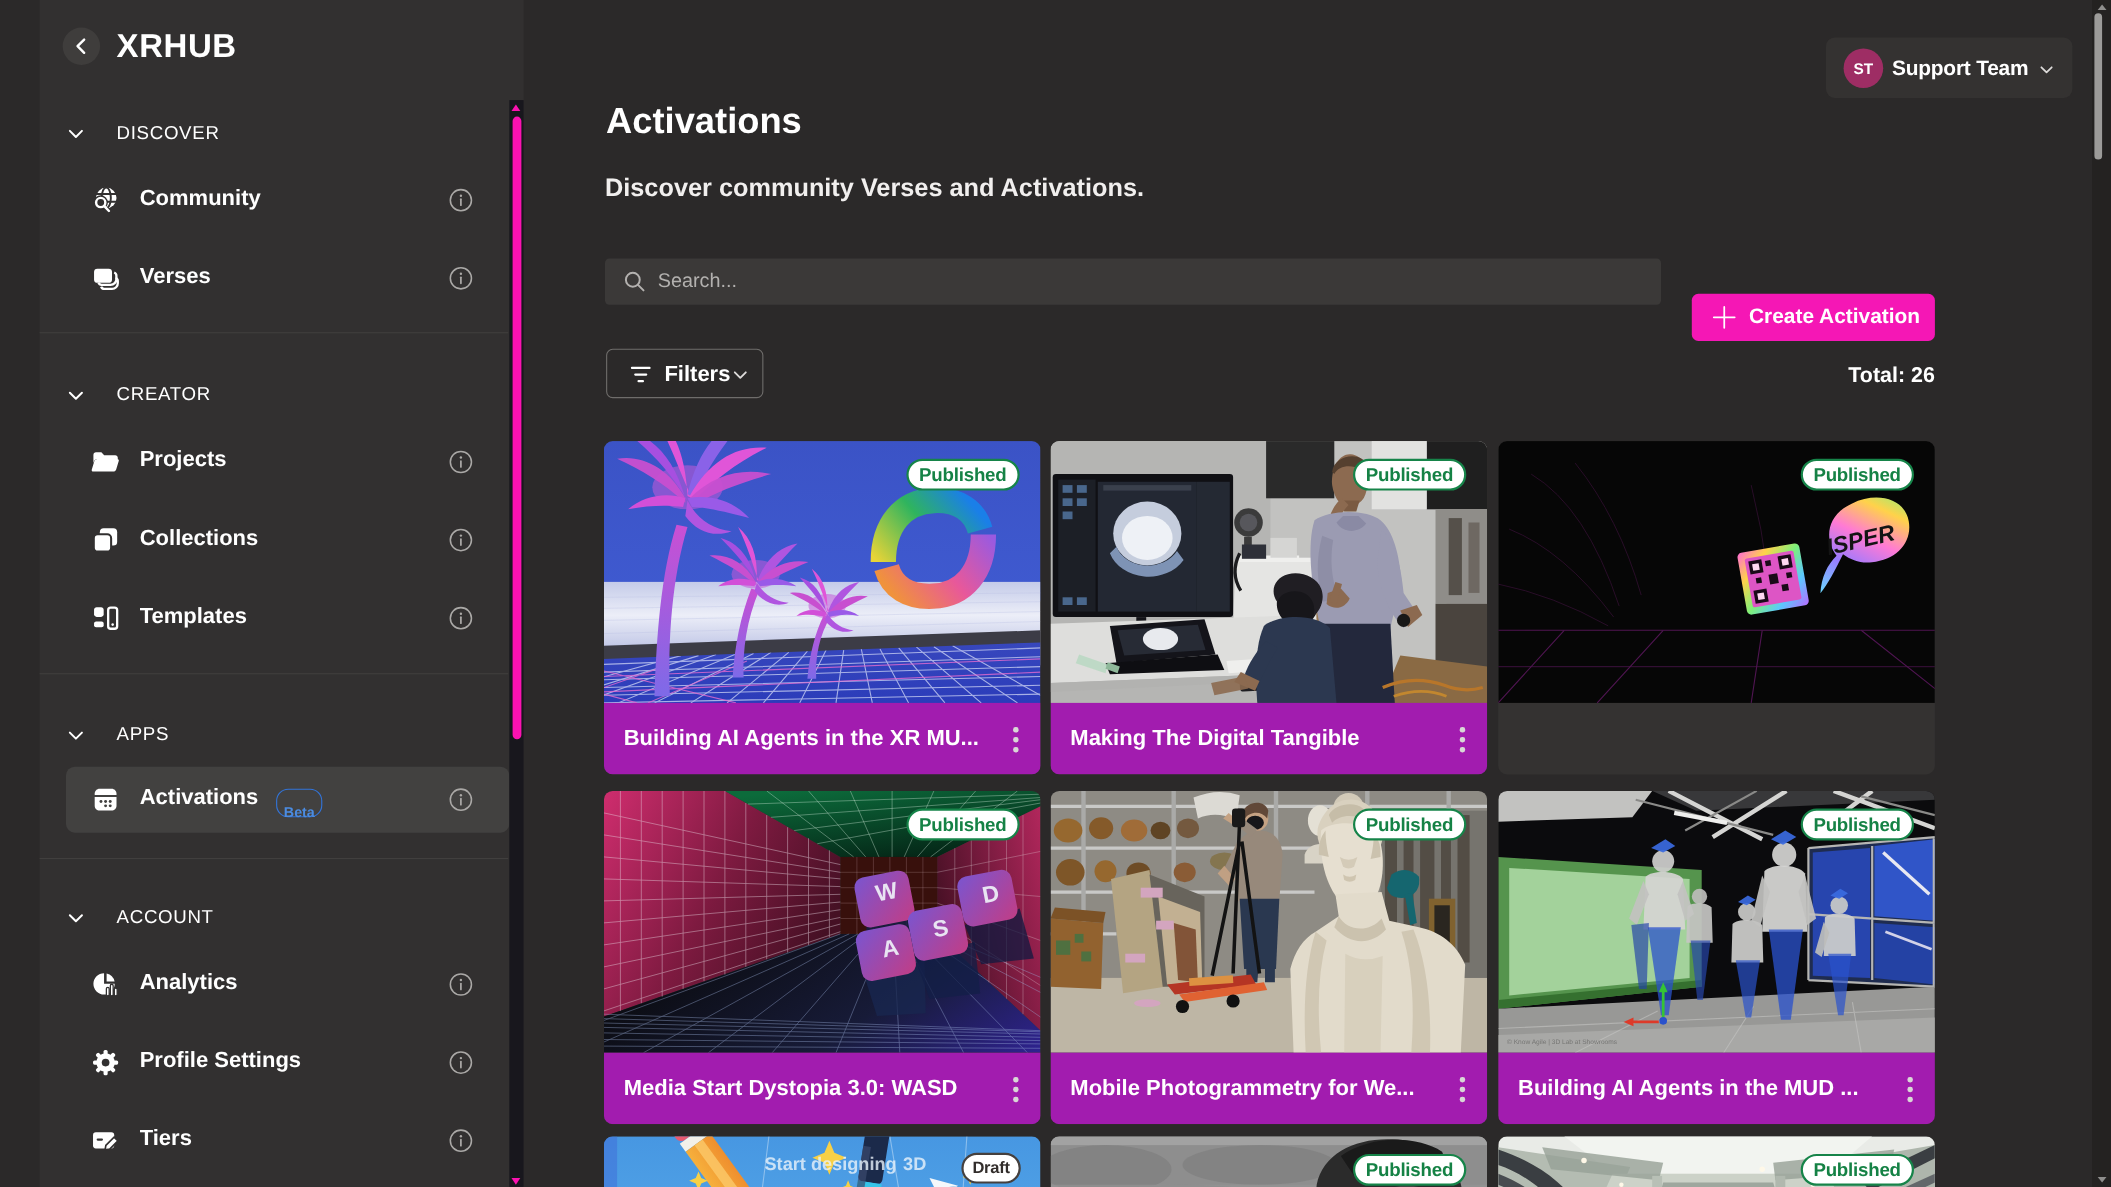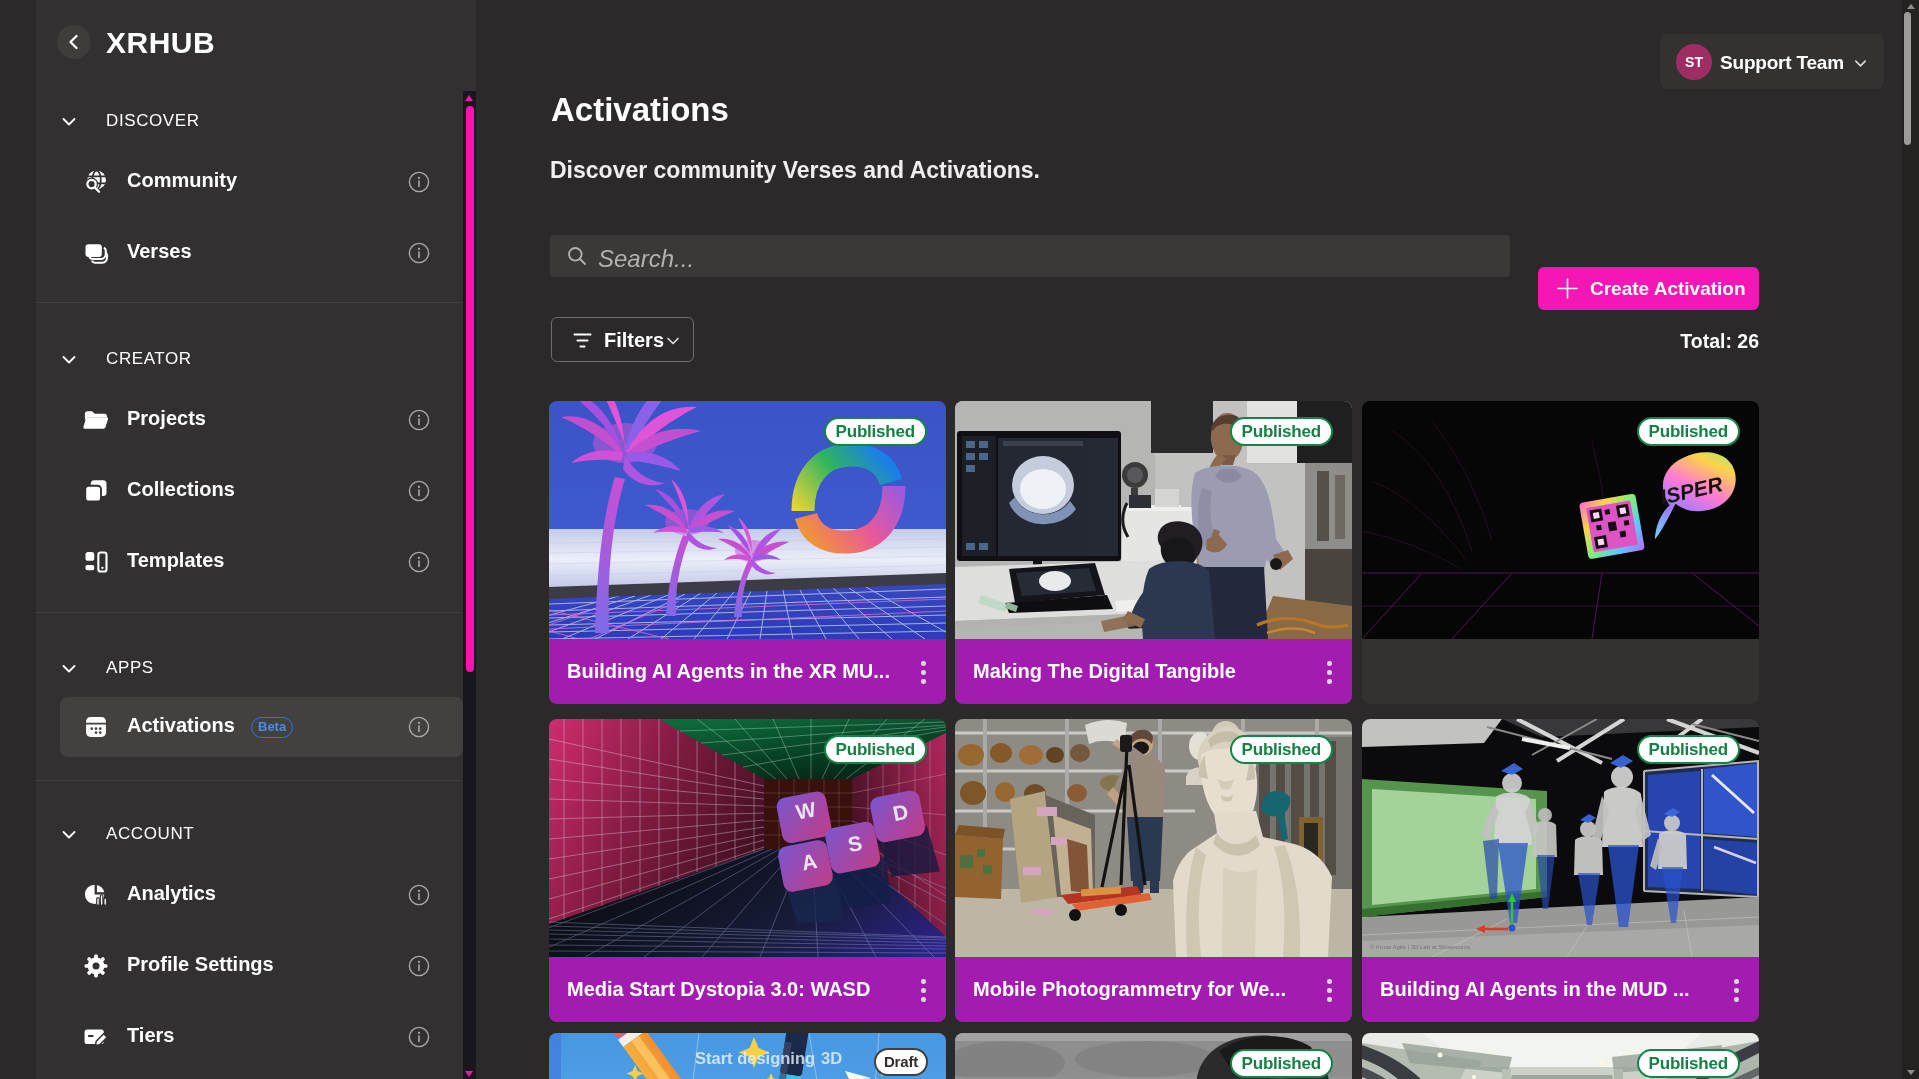--- a/index.html
+++ b/index.html
@@ -11,32 +11,32 @@
 .backbtn { position:absolute; left:21px; top:25px; width:34px; height:34px; border-radius:50%; background:#3f3d3c; }
 .logo { position:absolute; left:70px; top:26px; font-size:30px; font-weight:700; color:#fff; letter-spacing:0.5px; }
 .sec { position:absolute; left:0; width:508px; height:24px; color:#fff; }
 .sec .chev { position:absolute; left:24px; top:3px; }
 .sec .slabel { position:absolute; left:70px; top:1px; font-size:17px; letter-spacing:0.6px; }
 .item { position:absolute; left:24px; width:403px; height:60px; }
 .item.sel { background:#424140; border-radius:8px; }
 .item .icon { position:absolute; left:22px; top:16px; width:28px; height:28px; }
 .item .ilabel { position:absolute; left:67px; top:17px; font-size:20px; font-weight:700; color:#fff; }
 .item .info { position:absolute; left:348px; top:19px; width:22px; height:22px; }
-.beta { position:absolute; left:191px; top:20px; height:21px; padding:0 6px; border:1.5px solid #3274d9; border-radius:11px; color:#4b8ce2; font-size:13px; font-weight:700; line-height:18px; }
+.beta { position:absolute; left:191px; top:20px; height:21px; padding:12px 6px; border:1.5px solid #3274d9; border-radius:11px; color:#4b8ce2; font-size:13px; font-weight:700; line-height:18px; }
 #sbtrack { position:absolute; left:427px; top:91px; width:13px; height:988px; background:#18171d; }
 #sbthumb { position:absolute; left:2.5px; top:15px; width:8px; height:566px; border-radius:4px; background:#fb12b1; }
 .tri-up { position:absolute; left:2px; top:4px; width:0; height:0; border-left:4.5px solid transparent; border-right:4.5px solid transparent; border-bottom:6px solid #fb12b1; }
 .tri-dn { position:absolute; left:2px; bottom:2px; width:0; height:0; border-left:4.5px solid transparent; border-right:4.5px solid transparent; border-top:6px solid #fb12b1; }
 #chip { position:absolute; left:1660px; top:34px; width:224px; height:55px; border-radius:8px; background:#343231; }
 #avatar { position:absolute; left:16px; top:9.5px; width:36px; height:36px; border-radius:50%; background:#9e2d64; color:#fff; font-size:14px; font-weight:700; text-align:center; line-height:36px; }
 #chipname { position:absolute; left:60px; top:18px; font-size:19px; font-weight:700; color:#fff; letter-spacing:-0.2px; }
 .h1 { position:absolute; left:551px; top:91px; font-size:33px; font-weight:700; color:#fff; }
 .sub { position:absolute; left:550px; top:157px; font-size:23px; color:#f1efee;font-weight:bold; }
 #search { position:absolute; left:550px; top:235px; width:960px; height:42px; border-radius:4px; background:#3b3938; }
-#search .ph { position:absolute; left:48px; top:10px; font-size:24px; color:#b3b1af;font-style:italic; }
+#search .ph { position:absolute; left:48px; top:10px; font-size:18px; color:#b3b1af; }
 #create { position:absolute; left:1538px; top:235px; width:221px; height:43px; border-radius:6px; background:#f517b5; color:#fff;margin-top:32px; }
 #create .t { position:absolute; left:52px; top:11px; font-size:19px; font-weight:700; }
 #filters { position:absolute; left:551px; top:317px; width:143px; height:45px; border:1px solid #6f6d6b; border-radius:6px; }
 #filters .t { position:absolute; left:52px; top:11px; font-size:20px; font-weight:700; color:#fff; }
 #total { position:absolute; left:1600px; top:330px; width:159px; text-align:right; font-size:19.5px; font-weight:700; color:#fff; }
 .card { position:absolute; width:397px; height:303px; border-radius:8px; overflow:hidden; background:#343231; }
 .card .img { position:absolute; left:0; top:0; width:397px; height:238px; }
 .card .ft { position:absolute; left:0; top:238px; width:397px; height:65px; background:#a21caf; }
 .card .title { position:absolute; left:18px; top:21px; font-size:20px; font-weight:700; color:#fff; white-space:nowrap; }
 .dots { position:absolute; right:14px; top:18px; width:18px; height:30px; }

